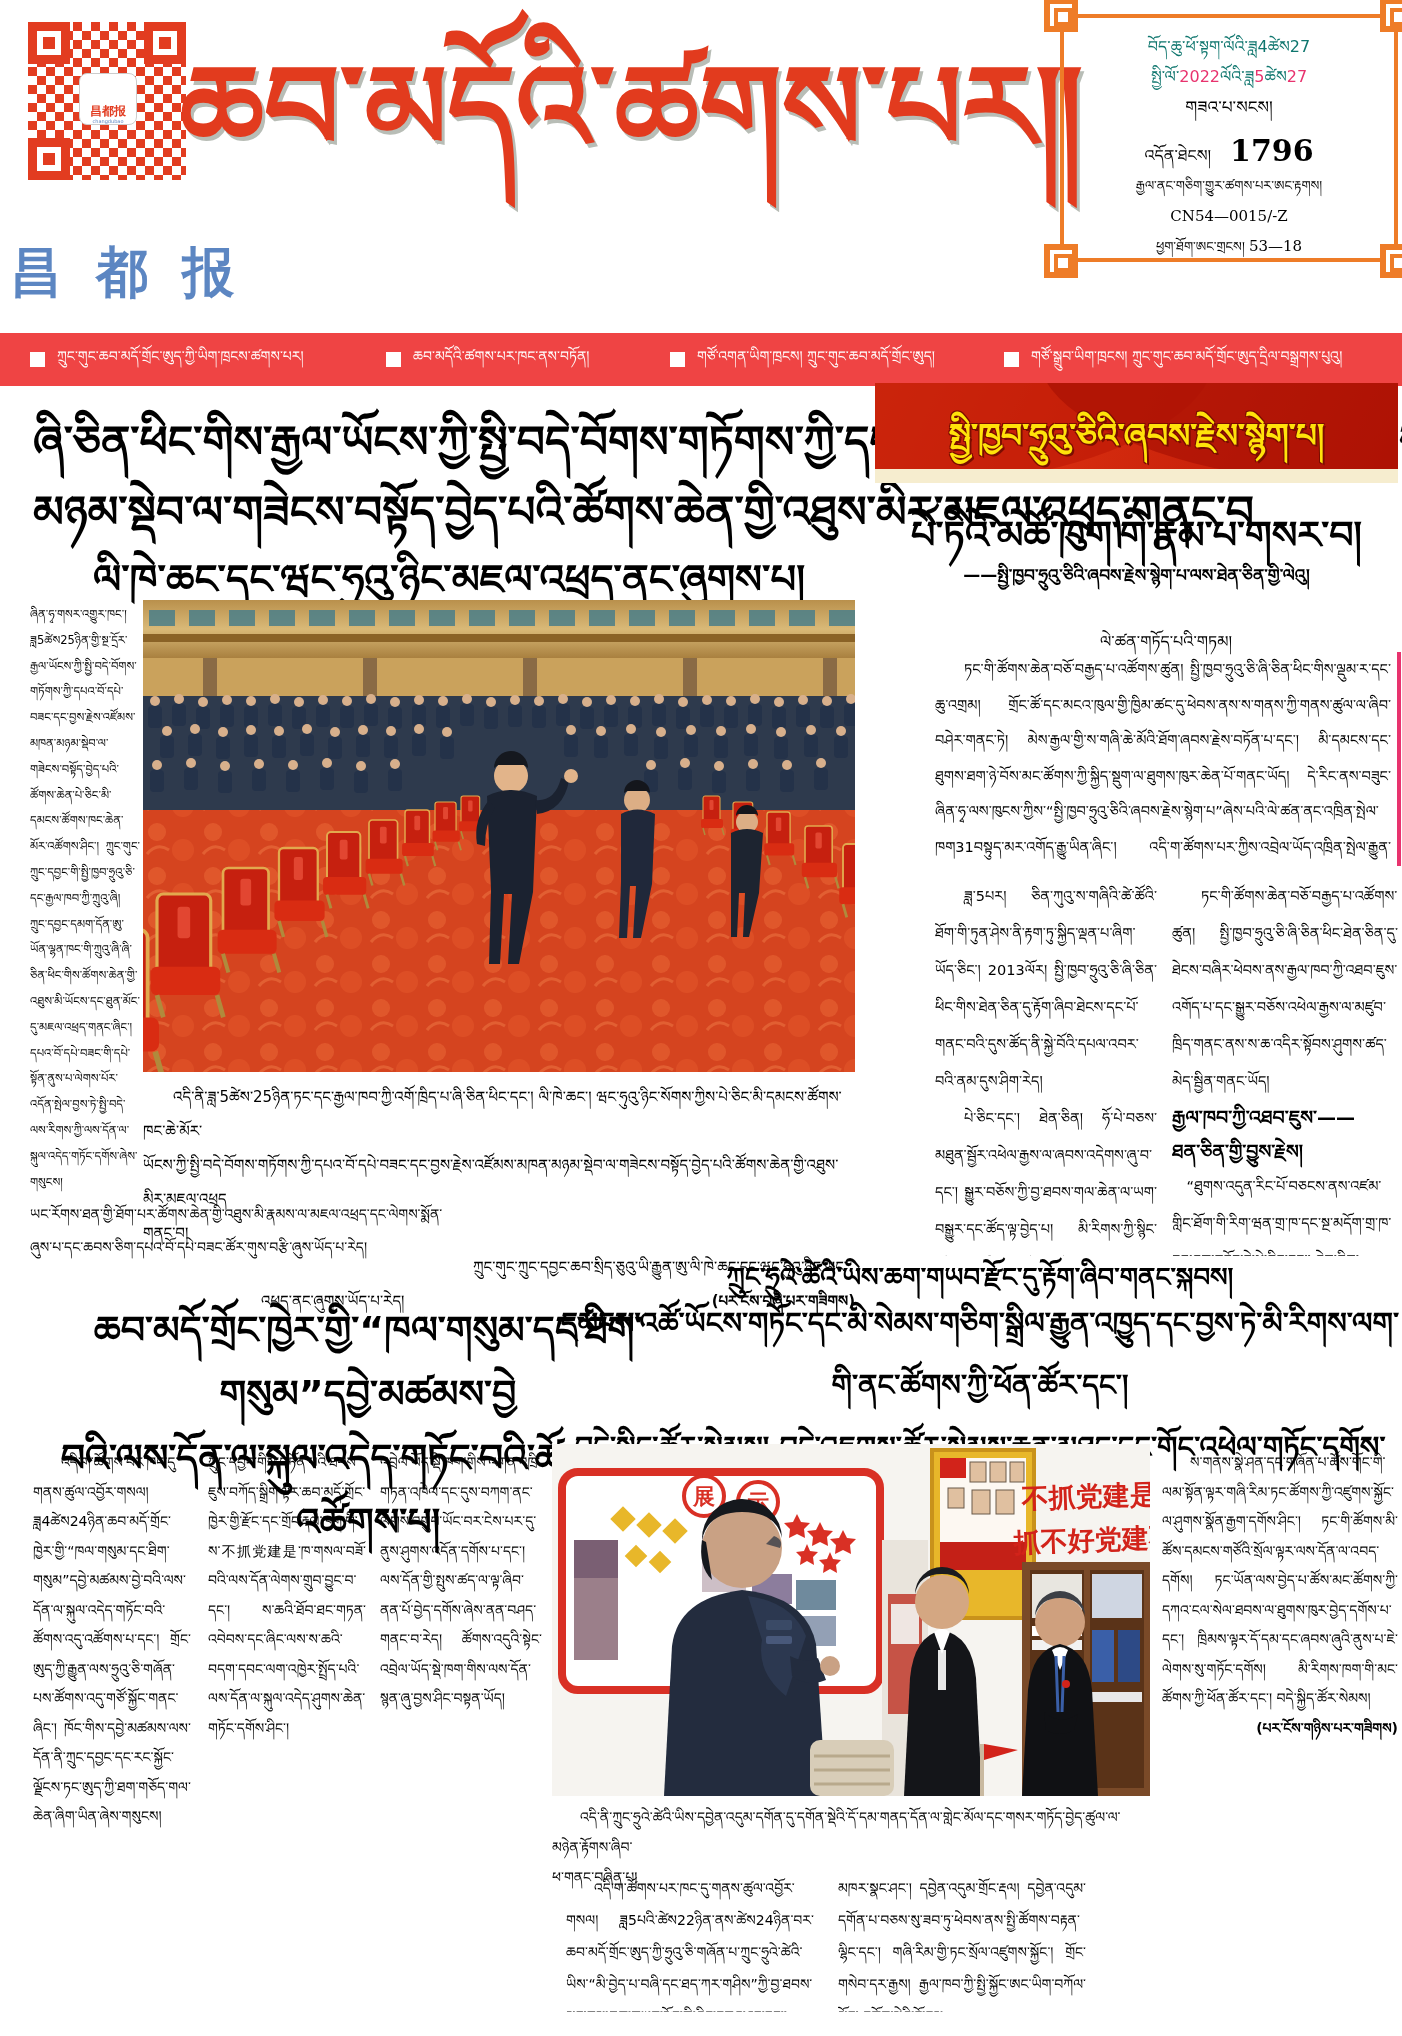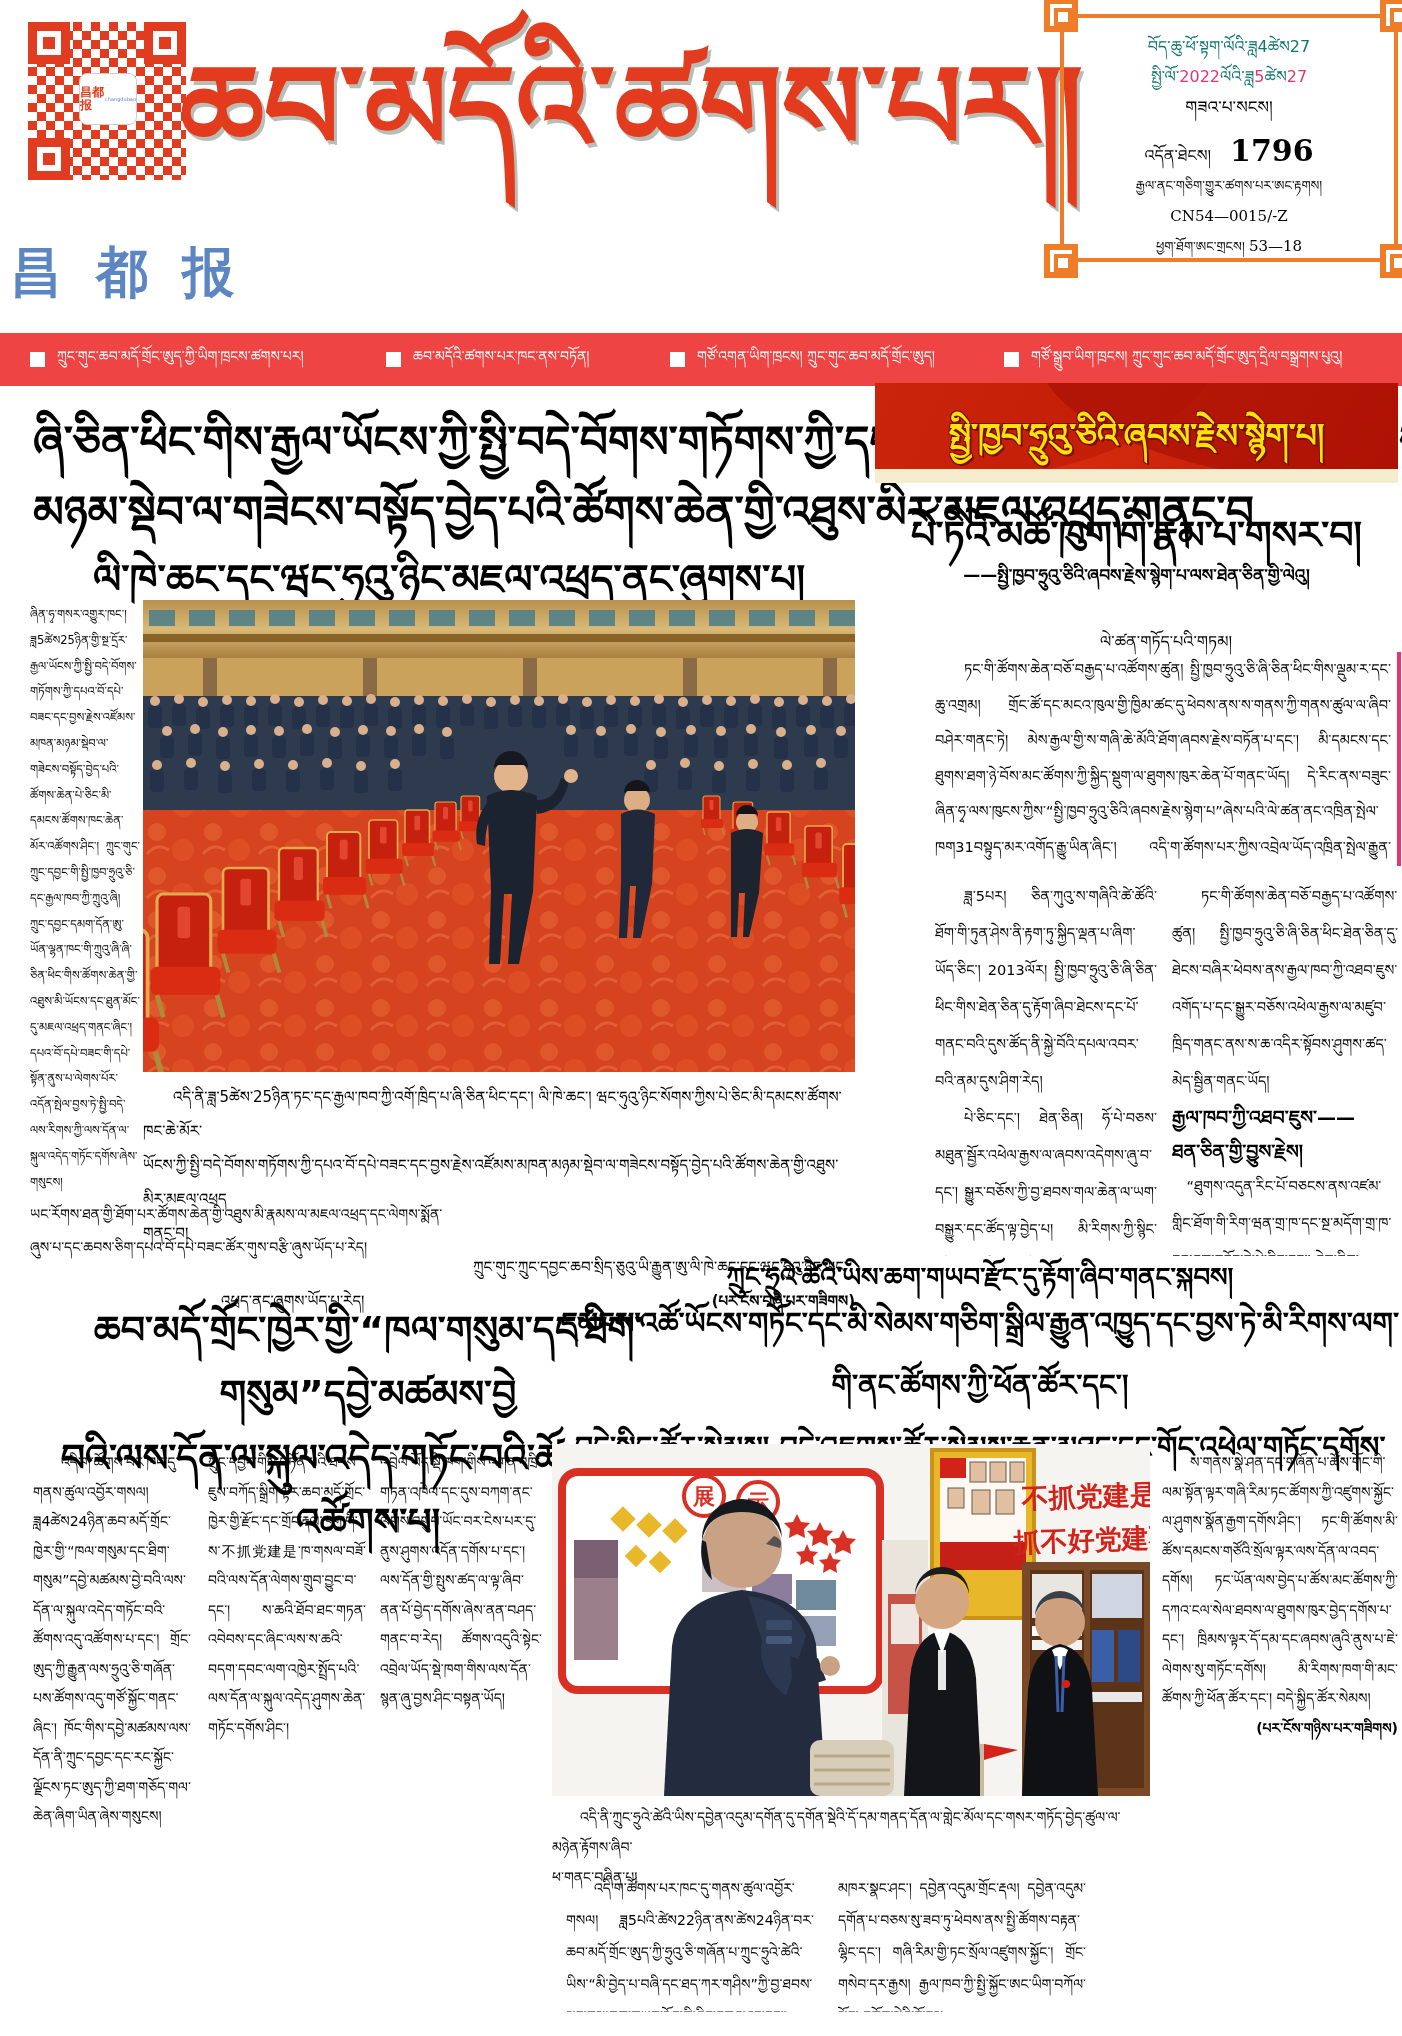--- a/index.html
+++ b/index.html
@@ -8,21 +8,21 @@
   .abs{position:absolute;}
   .tib{text-align:justify;overflow:hidden;}
   .center{text-align:center;}
   
   #qr{width:158px;height:158px;background:
       repeating-conic-gradient(#e23c20 0 25%, #ffffff 0 50%);
       background-size:18px 18px;}
   .finder{position:absolute;width:42px;height:42px;border:9px solid #e23c20;background:#fff;box-sizing:border-box;}
   .finder i{position:absolute;left:6px;top:6px;width:12px;height:12px;background:#e23c20;display:block;}
   #qr-logo{left:51px;top:51px;width:56px;height:50px;background:#fff;border:1px solid #ccc;border-radius:8px;
-           display:flex;flex-direction:row;align-items:center;justify-content:flex-start;}
+           display:flex;flex-direction:column;align-items:center;justify-content:flex-end;}
   #qr-logo .t1{color:#e23c20;font-size:12px;font-weight:700;line-height:13px;}
   #qr-logo .t2{color:#5c86c2;font-size:5px;}
   #cn-name{font-size:52px;font-weight:700;color:#5c86c2;letter-spacing:8px;
            font-family:"DejaVu Serif",serif;transform:scaleY(1.05);}
   #masthead{font-size:118px;line-height:160px;font-weight:700;color:#e23b1e;white-space:nowrap;
             text-shadow:3px 4px 0 #b8bdb6;transform:scaleY(1.12);}
   
   #infobox{left:1060px;top:14px;width:338px;height:248px;border:4px solid #ee7c28;box-sizing:border-box;
            display:flex;flex-direction:column;align-items:center;justify-content:flex-start;padding-top:14px;}
   .knot{position:absolute;width:34px;height:34px;border:6px solid #ee7c28;background:#fff;box-sizing:border-box;}
@@ -304,21 +304,21 @@
   </g>
 </svg>
 </div>
 
 <div class="abs" style="left:143px;top:1080px;width:712px;">
   <div class="caption" style="text-indent:2em;">འདི་ནི་ཟླ་5ཚེས་25ཉིན་ཏང་དང་རྒྱལ་ཁབ་ཀྱི་འགོ་ཁྲིད་པ་ཞི་ཅིན་ཕིང་དང་། ལི་ཁེ་ཆང་། ཝང་ཧུའུ་ཉིང་སོགས་ཀྱིས་པེ་ཅིང་མི་དམངས་ཚོགས་ཁང་ཆེ་མོར་</div>
   <div class="caption">ཡོངས་ཀྱི་སྤྱི་བདེ་བོགས་གཏོགས་ཀྱི་དཔའ་བོ་དཔེ་བཟང་དང་བྱས་རྗེས་འཛོམས་མཁན་མཉམ་སྡེབ་ལ་གཟེངས་བསྟོད་བྱེད་པའི་ཚོགས་ཆེན་གྱི་འཐུས་མིར་མཇལ་འཕྲད</div>
   <div class="caption">གནང་བ།</div>
   <div class="caption" style="text-indent:22em;">ཀྲུང་གུང་ཀྲུང་དབྱང་ཆབ་སྲིད་ཅུའུ་ཡི་རྒྱུན་ཨུ་ལི་ཁེ་ཆང་དང་ཝང་ཧུའུ་ཉིང་ཡང་</div>
   <div class="caption" style="display:flex;justify-content:space-between;">
-    <span style="margin-left:78px;">འཕྲད་ནང་ཞུགས་ཡོད་པ་རེད།</span>
+    <span style="margin-left:118px;">འཕྲད་ནང་ཞུགས་ཡོད་པ་རེད།</span>
     <span class="credit">(པར་ངོས་བཞི་པར་གཟིགས)</span>
   </div>
 </div>
 
 <div class="abs" id="banner">
   <div class="bg"></div>
       <div class="sw1"></div>
       <div class="sw2"></div>
   <div class="strip"></div>
   <div class="txt">སྤྱི་ཁྱབ་ཧྲུའུ་ཅིའི་ཞབས་རྗེས་སྙེག་པ།</div>

